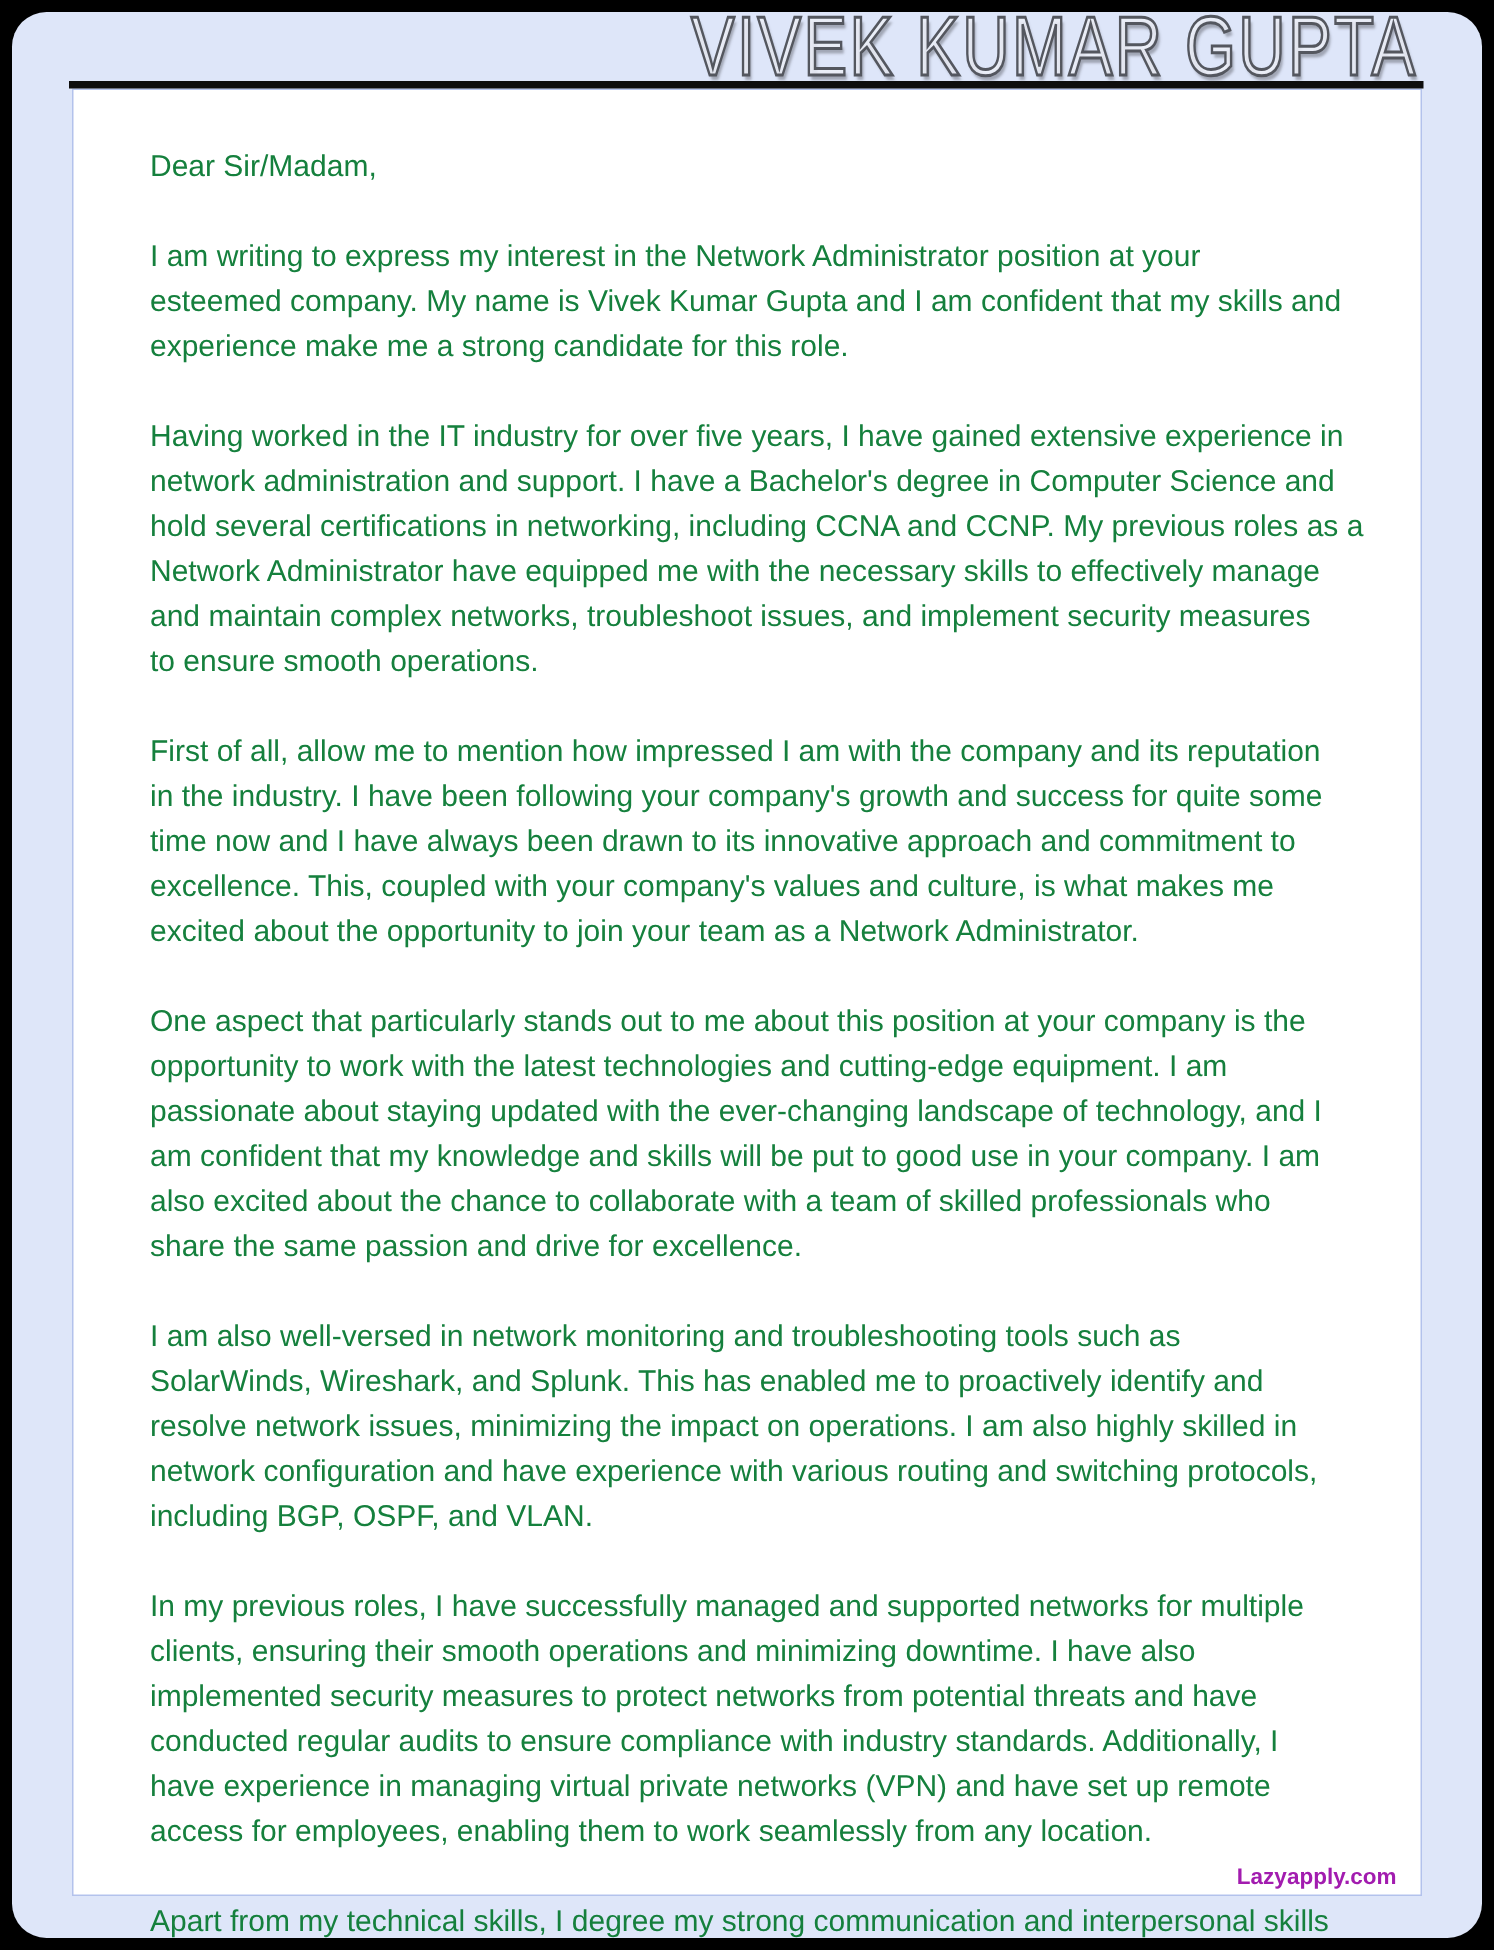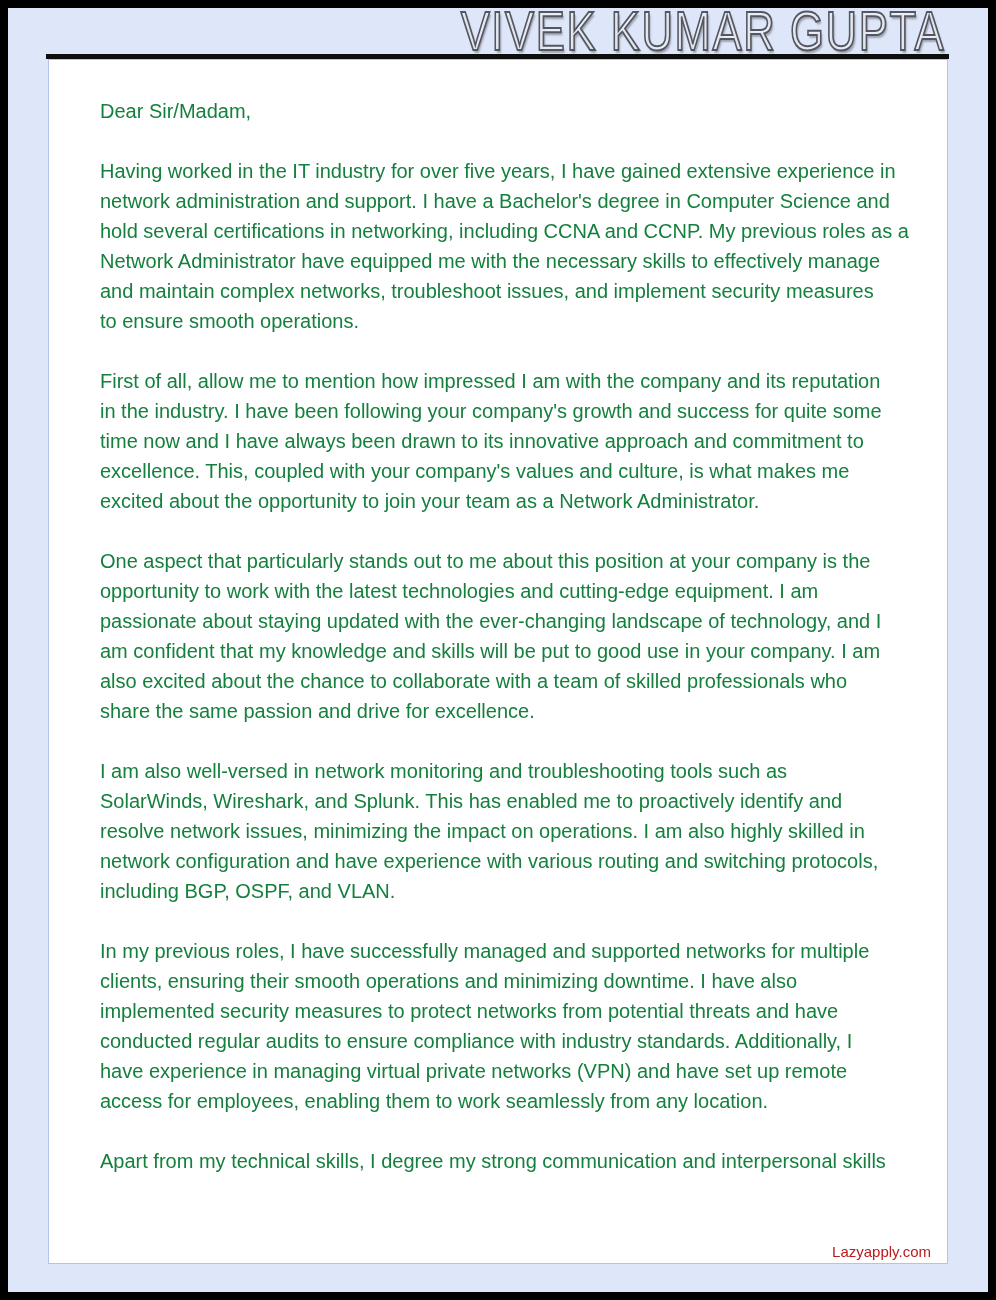--- a/index.html
+++ b/index.html
@@ -16,20 +16,21 @@
   }
   
   .page {
     position: absolute;
     left: 8px;
     top: 8px;
     width: 980px;
     height: 1284px;
     background: #dee6f9;
     overflow: hidden;
+    border-radius: 23px;
   }
   
   .header-name {
     position: absolute;
     top: -8px;
     right: 43px;
     z-index: 4;
     font-size: 56px;
     font-weight: 400;
     line-height: 1.1;
@@ -79,38 +80,42 @@
   }
   .letter-body p:first-child {
     margin-top: 0;
   }
   
   .watermark {
     position: absolute;
     top: 1235px;
     right: 57px;
     z-index: 2;
-    color: #b91c1c;
+    color: #a21caf;
     font-size: 15px;
     line-height: 18px;
+    font-weight: bold;
   }
 </style>
 </head>
 <body>
 
 <div class="page">
 
   <div class="header-name">VIVEK KUMAR GUPTA</div>
 
   <div class="header-rule"></div>
 
   <div class="sheet"></div>
 
   <div class="letter-body">
       <p>Dear Sir/Madam,</p>
+      <p>I am writing to express my interest in the Network Administrator position at your
+esteemed company. My name is Vivek Kumar Gupta and I am confident that my skills and
+experience make me a strong candidate for this role.</p>
       <p>Having worked in the IT industry for over five years, I have gained extensive experience in
 network administration and support. I have a Bachelor's degree in Computer Science and
 hold several certifications in networking, including CCNA and CCNP. My previous roles as a
 Network Administrator have equipped me with the necessary skills to effectively manage
 and maintain complex networks, troubleshoot issues, and implement security measures
 to ensure smooth operations.</p>
       <p>First of all, allow me to mention how impressed I am with the company and its reputation
 in the industry. I have been following your company's growth and success for quite some
 time now and I have always been drawn to its innovative approach and commitment to
 excellence. This, coupled with your company's values and culture, is what makes me

